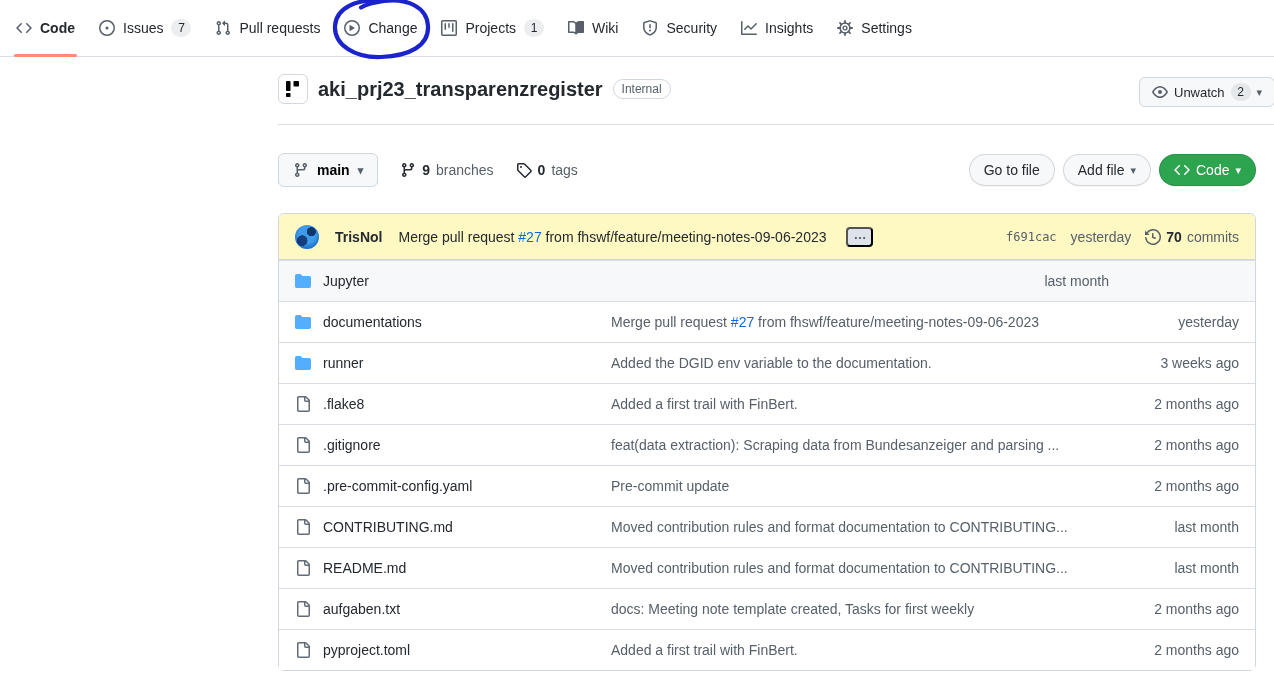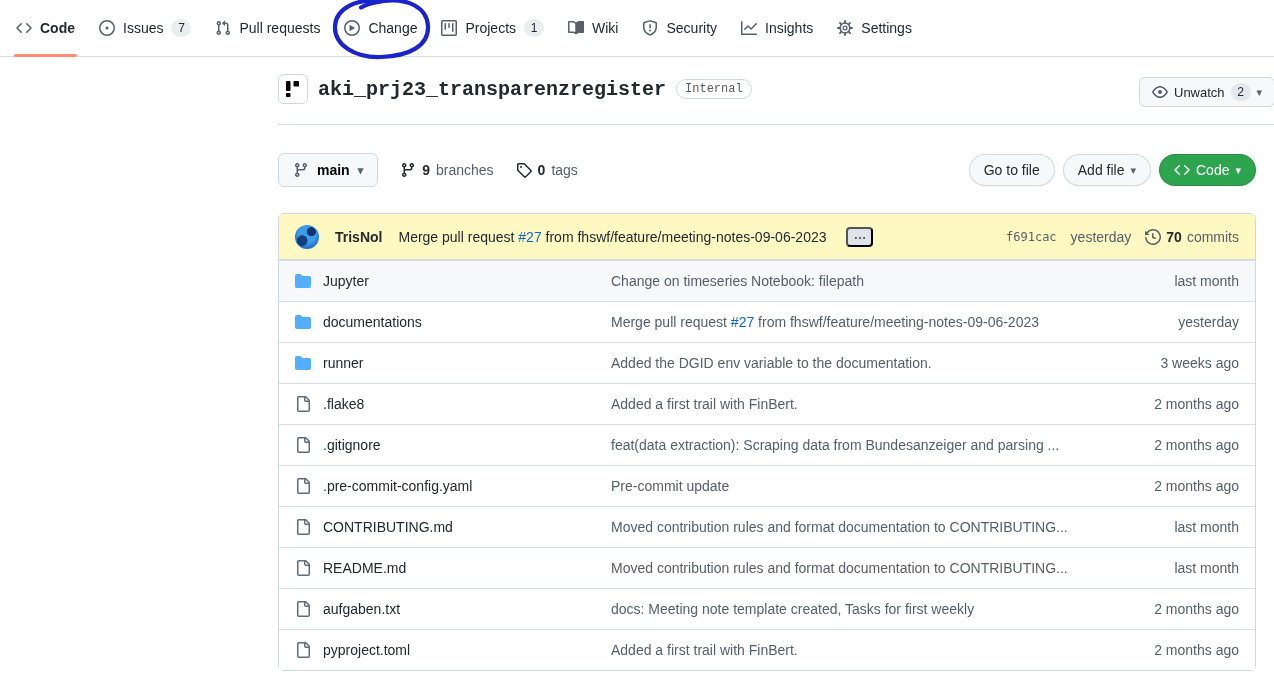--- a/index.html
+++ b/index.html
@@ -30,21 +30,21 @@
   .counter {
     background:rgba(175,184,193,0.25); color:#24292f; font-size:12px;
     line-height:18px; padding:0 6px; min-width:20px; text-align:center;
     border-radius:2em;
   }
   .annotation { position:absolute; left:50%; top:-5px; transform:translateX(-50%); pointer-events:none; overflow:visible; z-index:5; }
 
   
   .repo-header {
     position:absolute; left:278px; top:74px; width:860px;
-    display:flex; align-items:center; gap:10px;font-family:Liberation Mono, monospace;
+    display:flex; align-items:center; gap:10px;
   }
   .repo-avatar {
     width:30px; height:30px; border:1px solid #d0d7de; border-radius:6px;
     background:#fff; display:flex; align-items:center; justify-content:center;
   }
   .repo-title { font-size:20px; font-weight:700; color:#24292f; text-decoration:none; }
   .visibility-badge {
     font-size:12px; color:#57606a; border:1px solid #d0d7de;
     border-radius:2em; padding:0 8px; line-height:18px; font-weight:500;
   }
@@ -285,21 +285,20 @@
     </div>
   </div>
 
   <div class="file-row hl">
     <span class="cell-name">
         <svg class="icon-dir" width="16" height="16" viewBox="0 0 16 16" fill="currentColor">
           <path d="M1.75 1A1.75 1.75 0 000 2.75v10.5C0 14.216.784 15 1.75 15h12.5A1.75 1.75 0 0016 13.25v-8.5A1.75 1.75 0 0014.25 3H7.5a.25.25 0 01-.2-.1l-.9-1.2C6.07 1.26 5.55 1 5 1H1.75z"></path>
         </svg>
         <a class="fname">Jupyter</a>
       </span>
-    <a class="cell-msg">Change on timeseries Notebook: filepath</a>
     <span class="cell-date">last month</span>
   </div>
 
   <div class="file-row">
     <span class="cell-name">
         <svg class="icon-dir" width="16" height="16" viewBox="0 0 16 16" fill="currentColor">
           <path d="M1.75 1A1.75 1.75 0 000 2.75v10.5C0 14.216.784 15 1.75 15h12.5A1.75 1.75 0 0016 13.25v-8.5A1.75 1.75 0 0014.25 3H7.5a.25.25 0 01-.2-.1l-.9-1.2C6.07 1.26 5.55 1 5 1H1.75z"></path>
         </svg>
         <a class="fname">documentations</a>
       </span>

